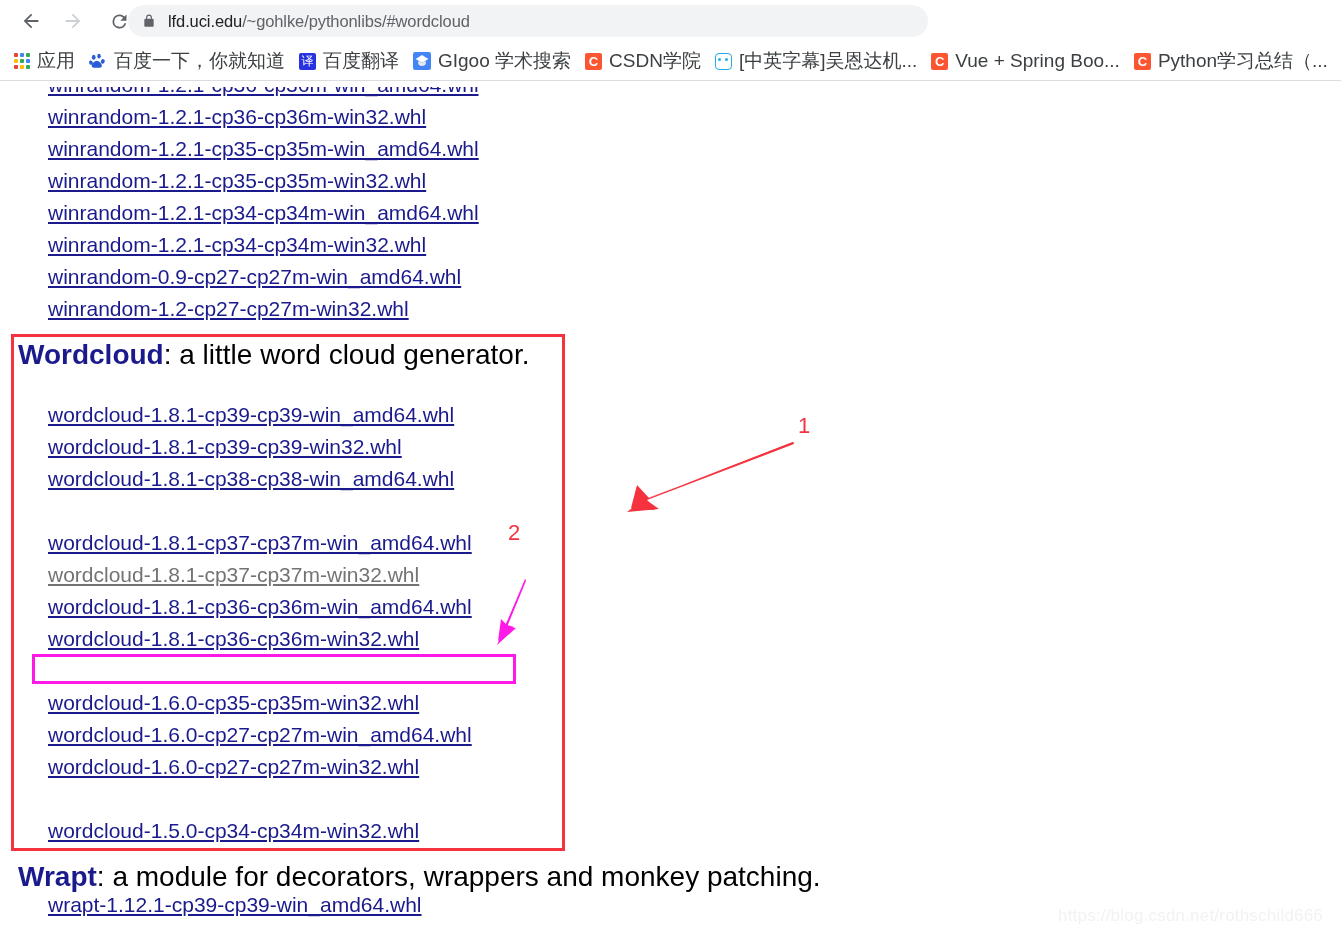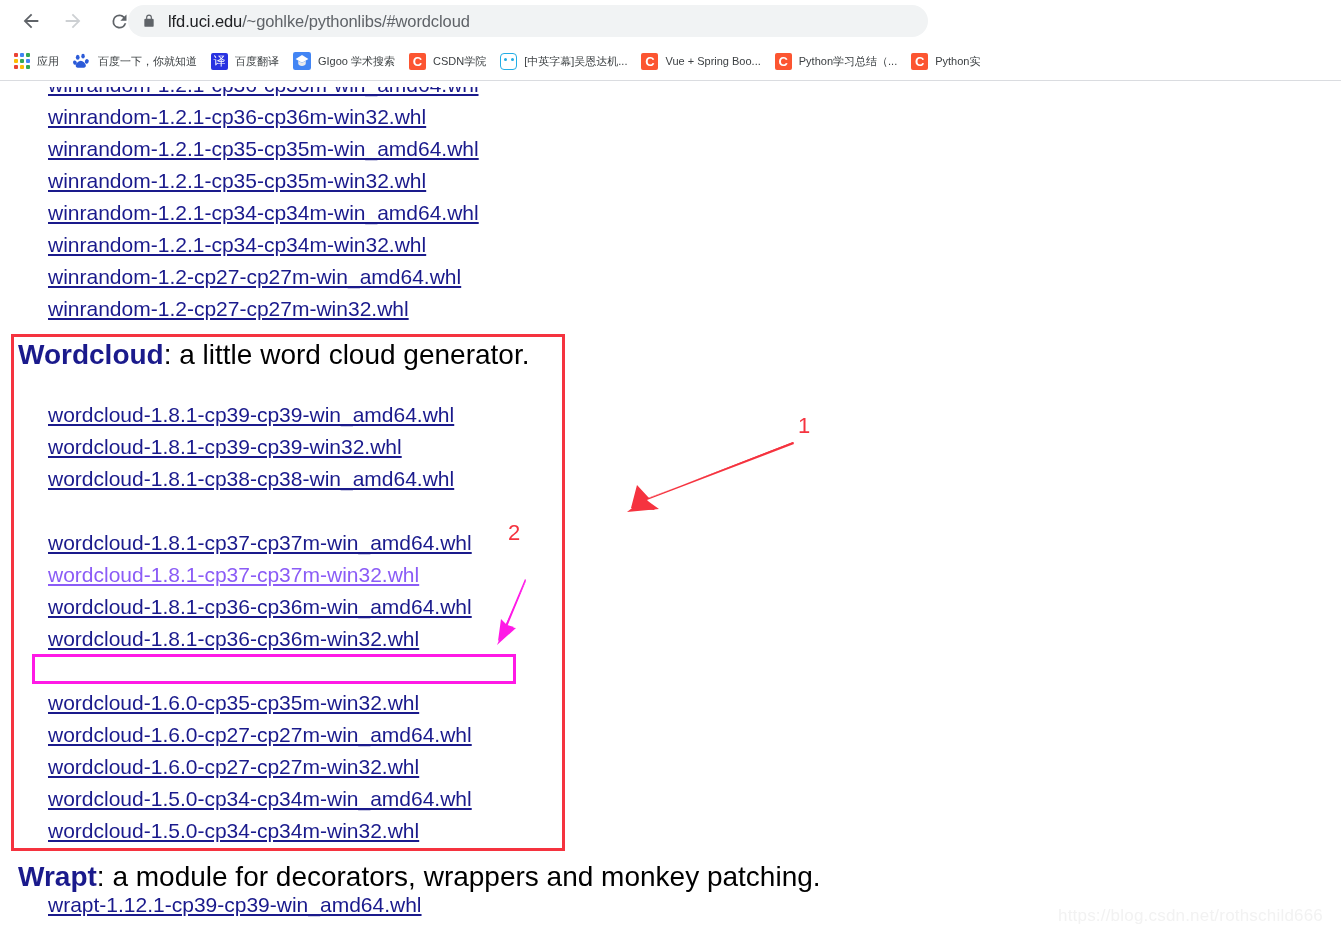--- a/index.html
+++ b/index.html
@@ -93,21 +93,21 @@
     display: flex;
     align-items: center;
     height: 28px;
     padding: 0 7px;
     border-radius: 4px;
     white-space: nowrap;
     flex: none;
   }
   .bookmark:first-child { margin-left: 7px; }
   .bm-label {
-    font-size: 11px;
+    font-size: 19px;
     color: #3c4043;
     margin-left: 7px;
     font-family: "Liberation Sans", sans-serif;
   }
   .bm-icon {
     width: 18px;
     height: 18px;
     flex: none;
     display: block;
   }
@@ -200,21 +200,21 @@
     position: absolute;
     left: 48px;
     font-size: 21px;
     color: #1a1a8c;
     text-decoration: underline;
     white-space: nowrap;
     cursor: pointer;
     font-family: "Liberation Sans", sans-serif;
   }
   .whl-link.visited {
-    color: #8b5cf6;
+    color: #737373;
   }
   .whl-link.clipped-top {
     clip-path: inset(14px 0 0 0);
   }
 
   
   .anno-box-red {
     position: absolute;
     border: 3px solid #f5333f;
     box-sizing: border-box;
@@ -355,36 +355,35 @@
 
 <div id="page">
   <div id="page-top-rule"></div>
 
   <a class="whl-link clipped-top" style="top:-7px">winrandom-1.2.1-cp36-cp36m-win_amd64.whl</a>
   <a class="whl-link" style="top:25px">winrandom-1.2.1-cp36-cp36m-win32.whl</a>
   <a class="whl-link" style="top:57px">winrandom-1.2.1-cp35-cp35m-win_amd64.whl</a>
   <a class="whl-link" style="top:89px">winrandom-1.2.1-cp35-cp35m-win32.whl</a>
   <a class="whl-link" style="top:121px">winrandom-1.2.1-cp34-cp34m-win_amd64.whl</a>
   <a class="whl-link" style="top:153px">winrandom-1.2.1-cp34-cp34m-win32.whl</a>
-  <a class="whl-link" style="top:185px">winrandom-1.2-cp27-cp27m-win_amd64.whl</a>
+  <a class="whl-link" style="top:185px">winrandom-0.9-cp27-cp27m-win_amd64.whl</a>
   <a class="whl-link" style="top:217px">winrandom-1.2-cp27-cp27m-win32.whl</a>
 
   <div class="pkg-heading" style="top:259px"><b>Wordcloud</b><span>: a little word cloud generator.</span></div>
 
   <a class="whl-link" style="top:323px">wordcloud-1.8.1-cp39-cp39-win_amd64.whl</a>
   <a class="whl-link" style="top:355px">wordcloud-1.8.1-cp39-cp39-win32.whl</a>
   <a class="whl-link" style="top:387px">wordcloud-1.8.1-cp38-cp38-win_amd64.whl</a>
   <a class="whl-link" style="top:451px">wordcloud-1.8.1-cp37-cp37m-win_amd64.whl</a>
   <a class="whl-link visited" style="top:483px">wordcloud-1.8.1-cp37-cp37m-win32.whl</a>
   <a class="whl-link" style="top:515px">wordcloud-1.8.1-cp36-cp36m-win_amd64.whl</a>
   <a class="whl-link" style="top:547px">wordcloud-1.8.1-cp36-cp36m-win32.whl</a>
   <a class="whl-link" style="top:611px">wordcloud-1.6.0-cp35-cp35m-win32.whl</a>
   <a class="whl-link" style="top:643px">wordcloud-1.6.0-cp27-cp27m-win_amd64.whl</a>
   <a class="whl-link" style="top:675px">wordcloud-1.6.0-cp27-cp27m-win32.whl</a>
-  <a class="whl-link" style="top:707px">wordcloud-1.5.0-cp34-cp34m-win_amd64.whl</a>
   <a class="whl-link" style="top:739px">wordcloud-1.5.0-cp34-cp34m-win32.whl</a>
 
   <div class="pkg-heading" style="top:781px"><b>Wrapt</b><span>: a module for decorators, wrappers and monkey patching.</span></div>
   <a class="whl-link" style="top:813px">wrapt-1.12.1-cp39-cp39-win_amd64.whl</a>
 
   <div class="anno-box-red" style="left:11px; top:254px; width:554px; height:517px;"></div>
 
   <div class="anno-box-magenta" style="left:32px; top:574px; width:484px; height:30px;"></div>
 
   <span class="anno-num" style="left:798px; top:333px;">1</span>

